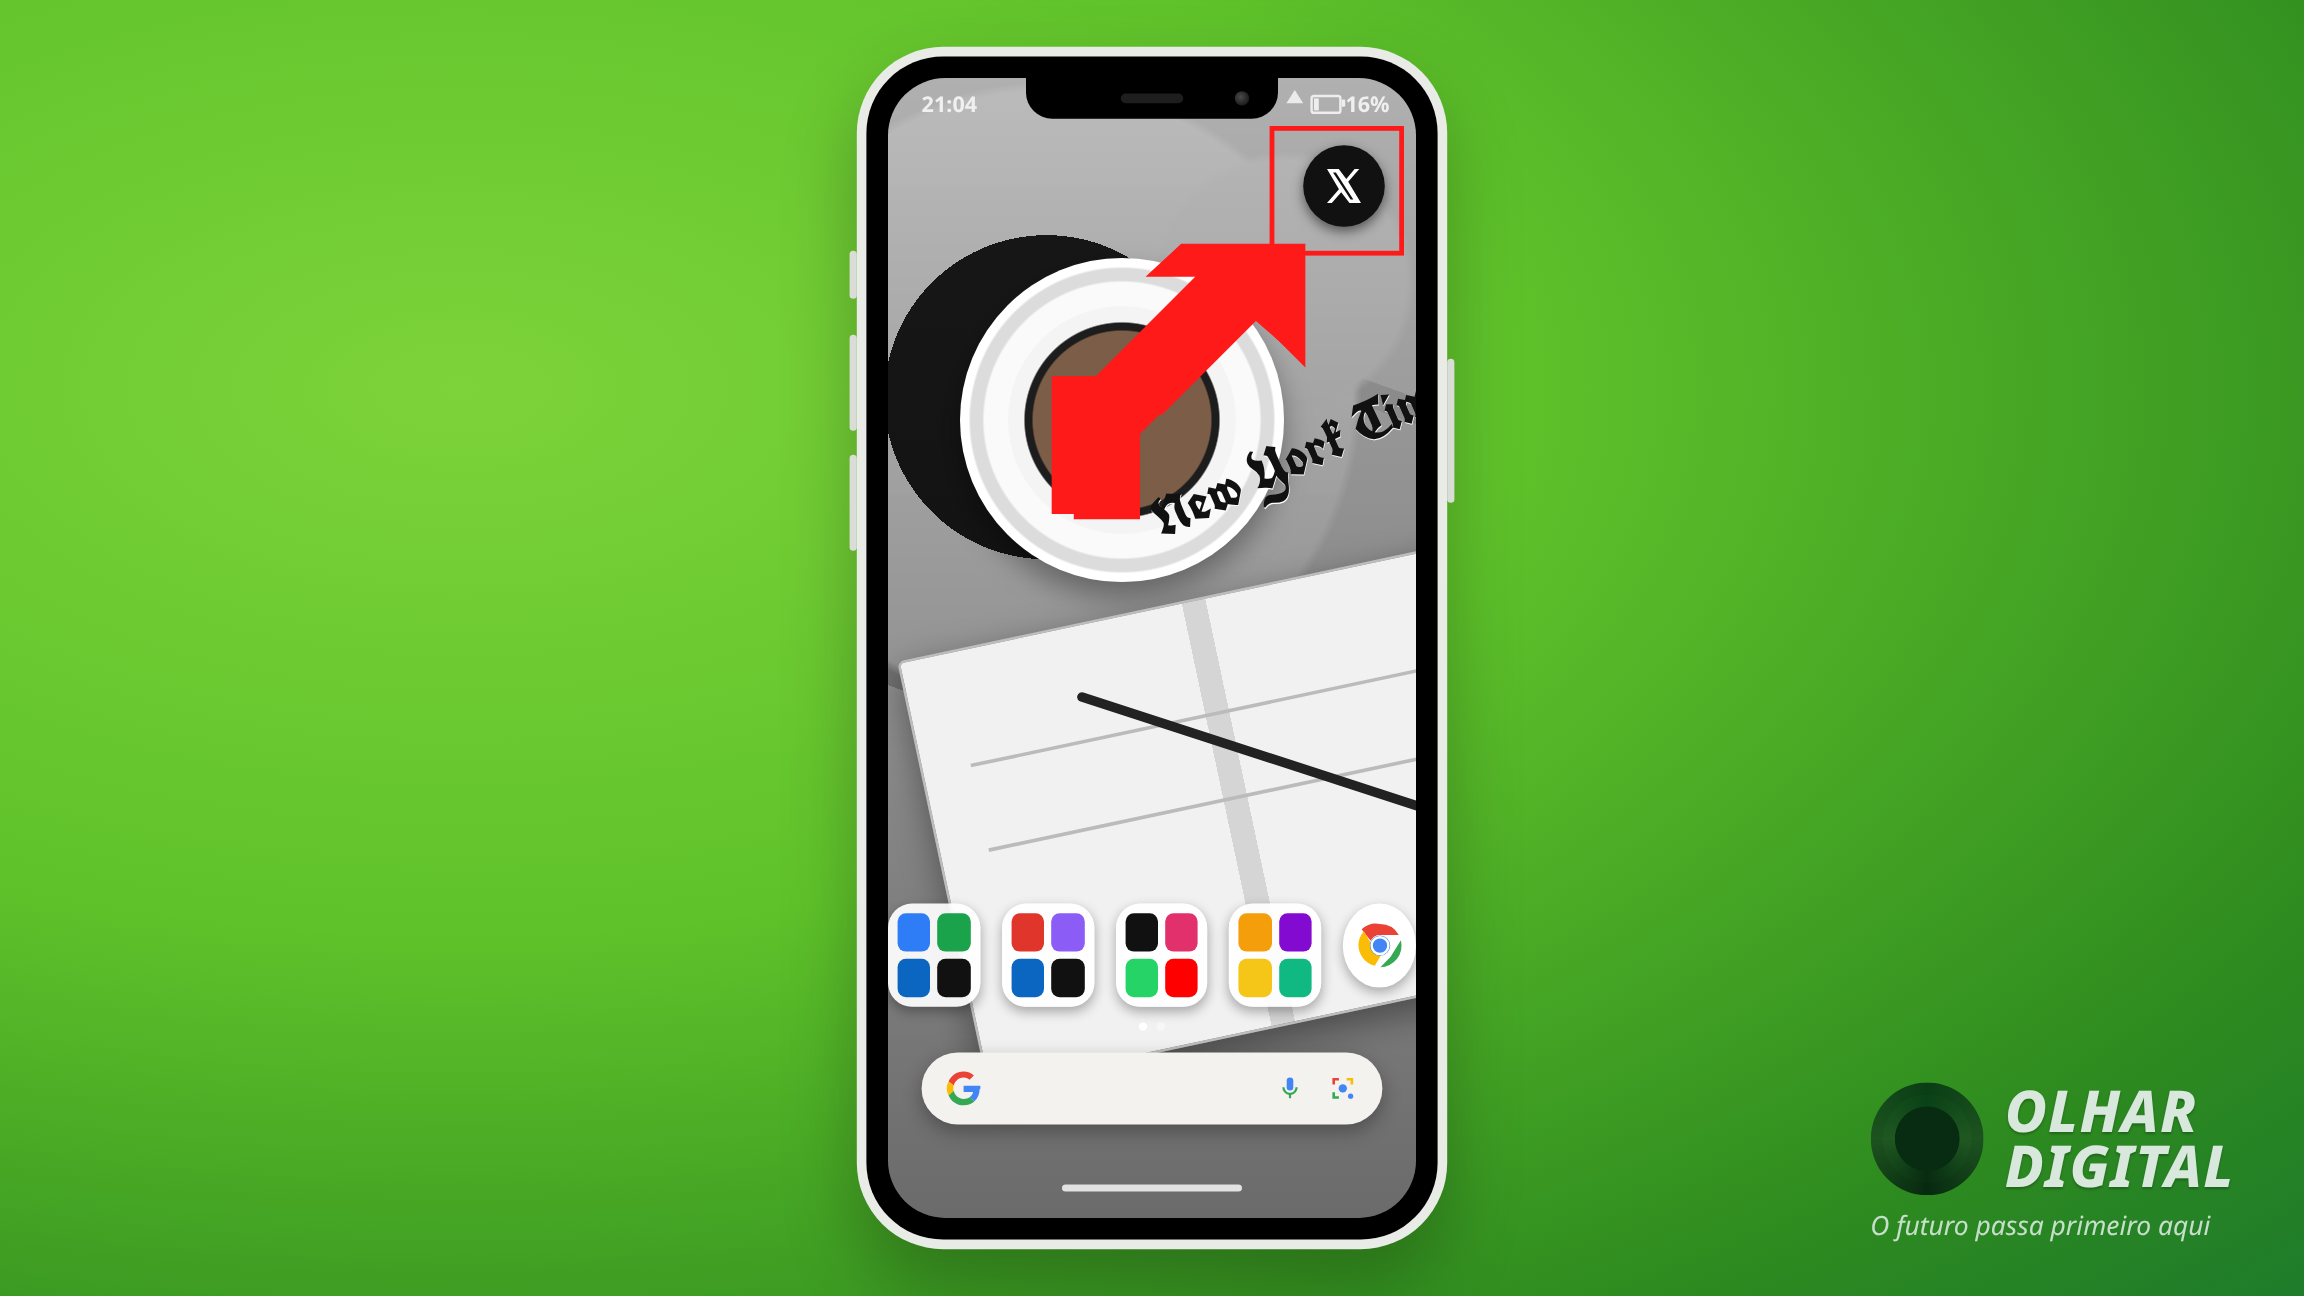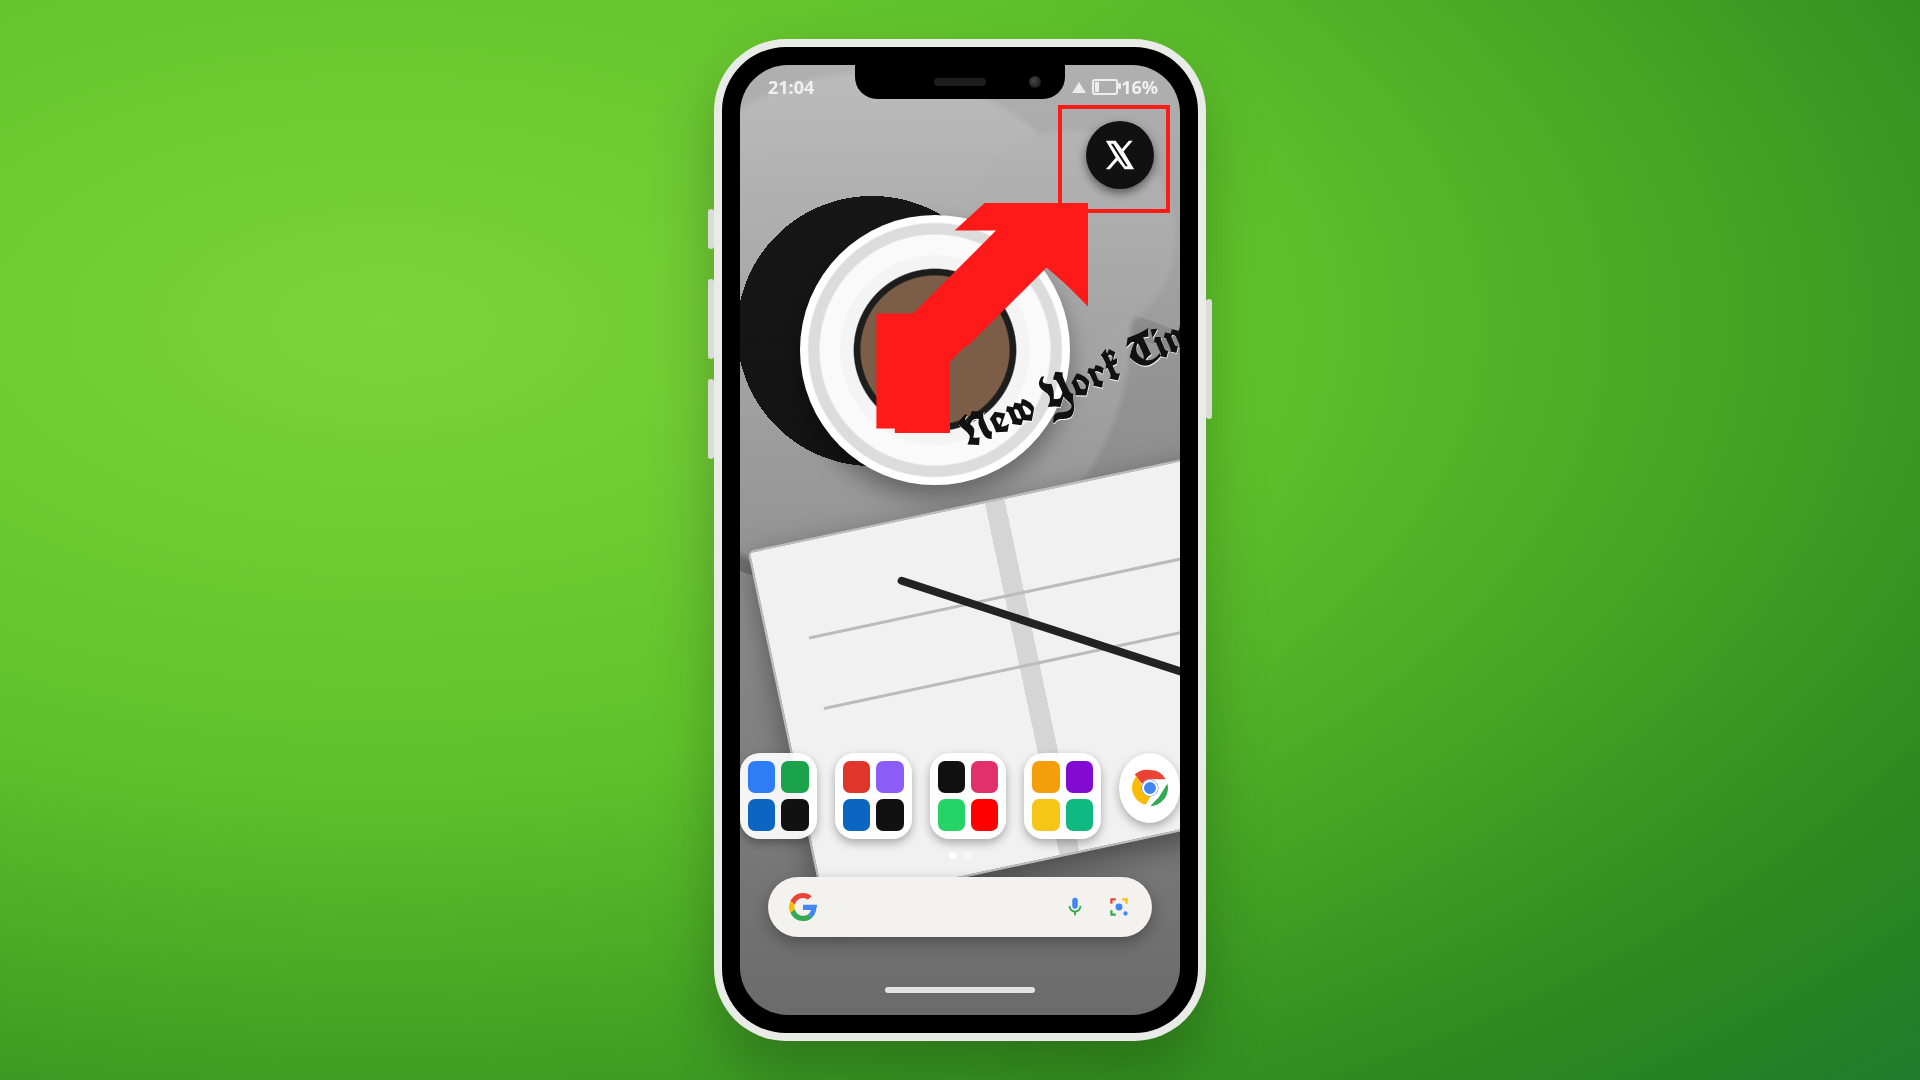--- a/index.html
+++ b/index.html
@@ -43,21 +43,21 @@
   
   .notch{position:absolute;top:0;left:50%;transform:translateX(-50%);width:210px;height:34px;
     background:#000;border-bottom-left-radius:22px;border-bottom-right-radius:22px;z-index:20}
   .notch .cam{position:absolute;right:24px;top:11px;width:12px;height:12px;border-radius:50%;
     background:radial-gradient(circle at 40% 40%,#4a4a4a,#0a0a0a)}
   .notch .spk{position:absolute;left:50%;top:13px;transform:translateX(-50%);width:52px;height:8px;
     border-radius:4px;background:#1e1e1e}
   .status{position:absolute;top:8px;left:0;right:0;height:26px;color:#f0f0f0;font-size:18px;
     font-weight:700;z-index:15}
   .status .time{position:absolute;left:28px;top:2px}
-  .status .right{position:absolute;right:22px;top:2px;display:flex;align-items:center;gap:6px}
+  .status .right{position:absolute;right:22px;top:2px;display:flex;gap:6px}
   .tri{width:0;height:0;border-left:7px solid transparent;border-right:7px solid transparent;
     border-bottom:11px solid #eee;transform:rotate(0);opacity:.95}
   .batt{display:inline-flex;align-items:center;gap:3px}
   .batt-body{width:22px;height:12px;border:2px solid #eee;border-radius:3px;position:relative}
   .batt-body::after{content:"";position:absolute;right:-5px;top:2px;width:3px;height:6px;background:#eee;border-radius:1px}
   .batt-fill{position:absolute;left:1px;top:1px;bottom:1px;width:18%;background:#eee}
   
   .x-badge{position:absolute;top:56px;right:26px;width:68px;height:68px;border-radius:50%;
     background:#111;display:flex;align-items:center;justify-content:center;z-index:12;
     box-shadow:0 4px 10px rgba(0,0,0,.5)}
@@ -217,14 +217,24 @@
             <circle cx="18" cy="18" r="2" fill="#4285F4"></circle>
           </svg>
         </div>
 
         <div class="navbar"></div>
 
       </div>
     </div>
   </div>
 
+  <div class="brand">
+    <div class="row1">
+      <div class="brand-ring"></div>
+      <div class="brand-text">
+        <div>OLHAR</div>
+        <div>DIGITAL</div>
+      </div>
+    </div>
+    <div class="brand-tag">O futuro passa primeiro aqui</div>
+  </div>
 
 </div>
 
 </body></html>

